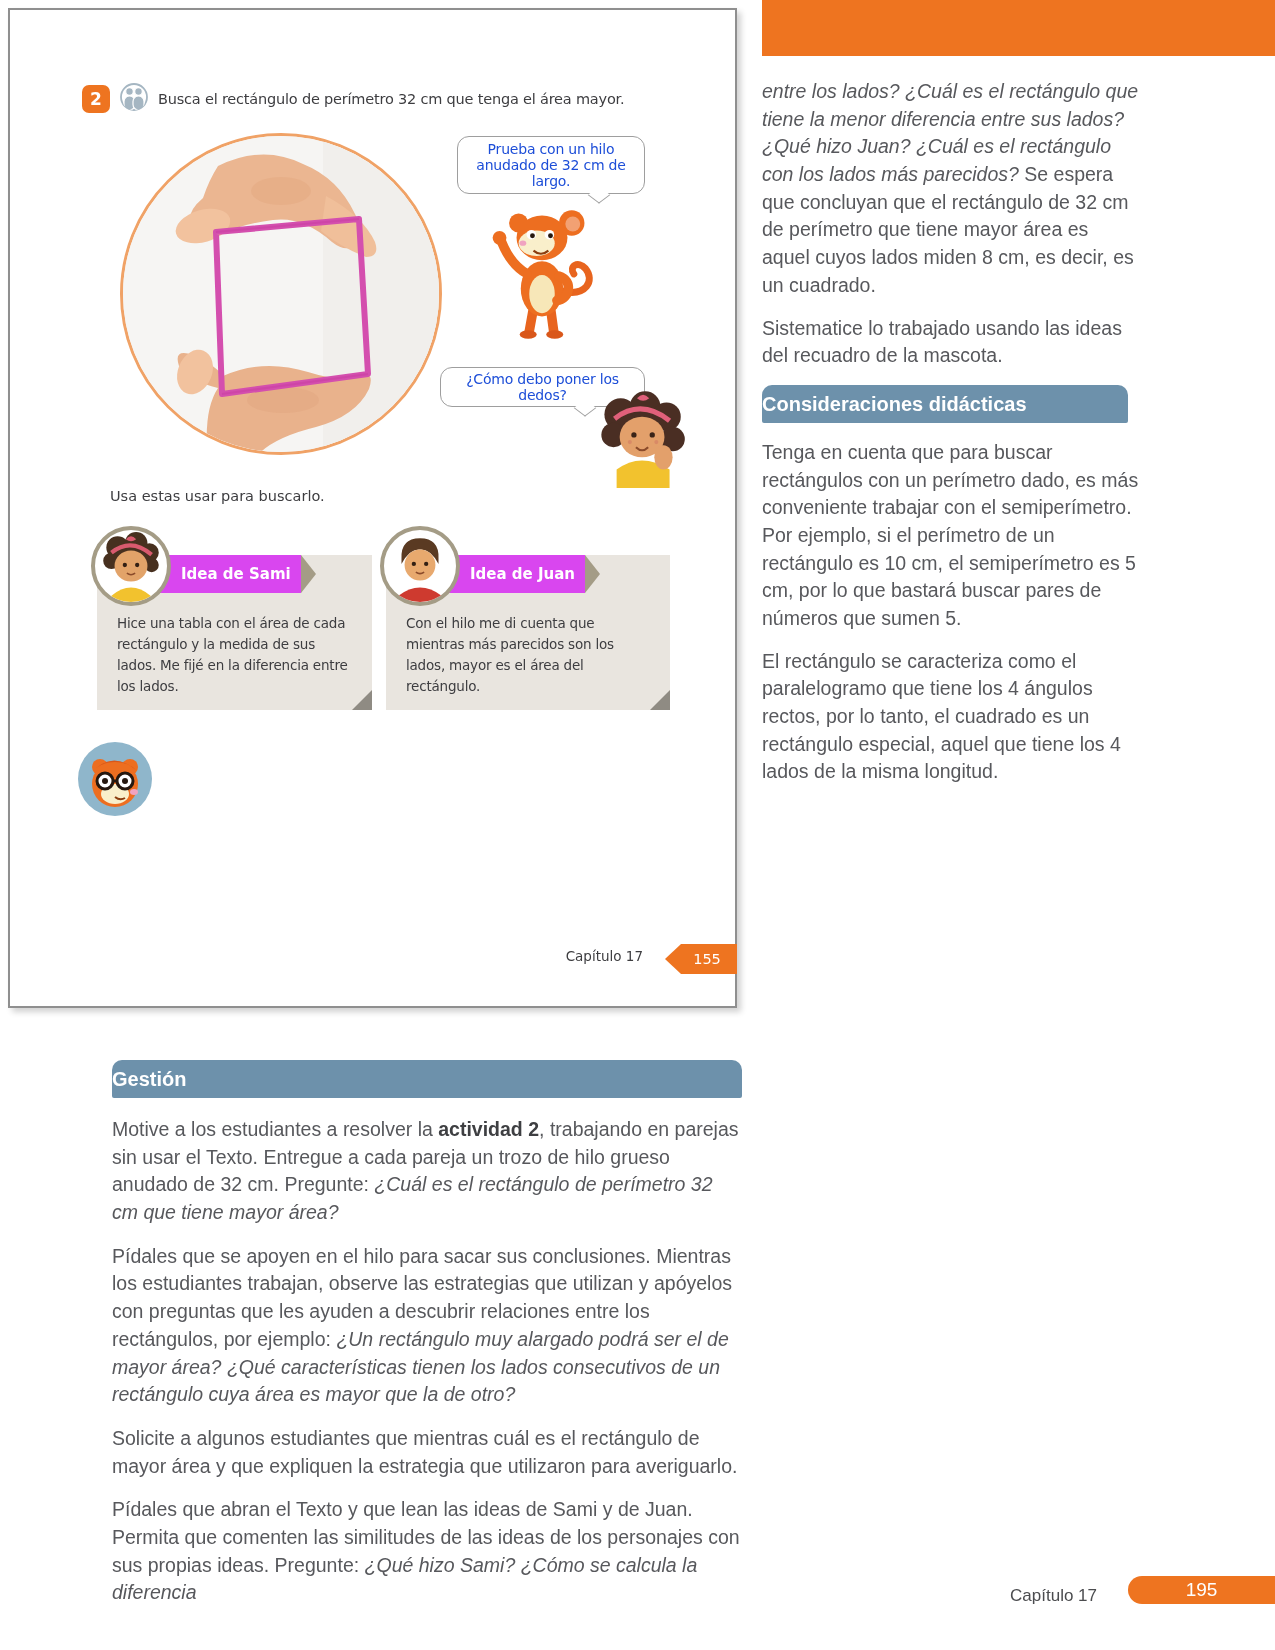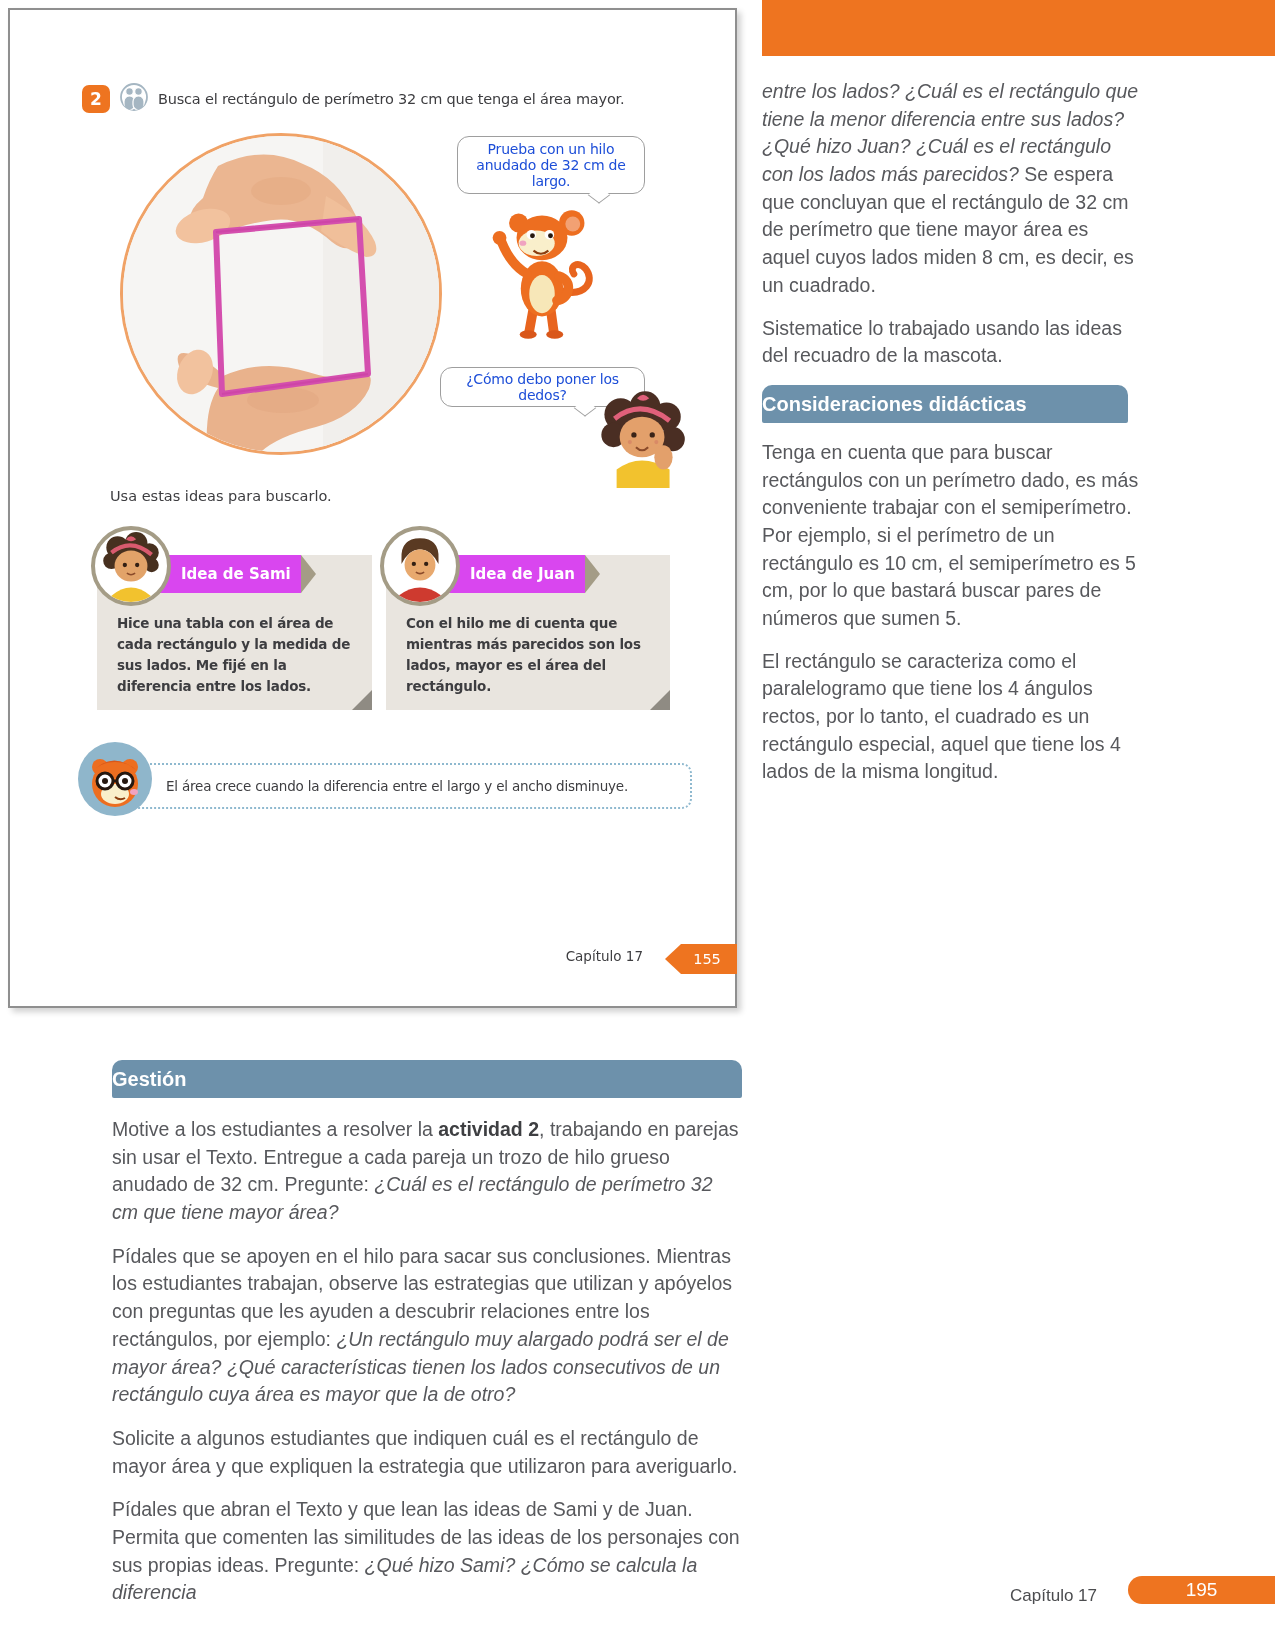--- a/index.html
+++ b/index.html
@@ -36,21 +36,21 @@
 
   .monkey { position:absolute; left:468px; top:196px; }
   .girl { position:absolute; left:572px; top:376px; }
 
   .ideas-intro { position:absolute; left:100px; top:478px; font-size:14.5px; }
 
   .idea-card { position:absolute; top:508px; height:192px; }
   .idea-card.sami { left:87px;  width:275px; }
   .idea-card.juan { left:376px; width:284px; }
   .card-body { position:absolute; left:0; right:0; top:37px; height:155px; background:#E9E5DF;
-    padding:58px 14px 0 20px; font-size:13.5px; line-height:1.55; letter-spacing:-0.2px;font-weight:bold; }
+    padding:58px 14px 0 20px; font-size:13.5px; line-height:1.55; letter-spacing:-0.2px; }
   .card-body::after { content:""; position:absolute; right:0; bottom:0; width:0; height:0;
     border-left:20px solid transparent; border-bottom:20px solid #8F8B83; }
   .card-banner { position:absolute; left:42px; top:37px; height:38px; background:#d946ef;
     border-radius:8px 0 0 8px; color:#fff; font-weight:bold; font-size:15px;
     display:flex; align-items:center; padding:0 10px 0 42px; z-index:1; }
   .card-banner::after { content:""; position:absolute; left:100%; top:0;
     border-top:19px solid transparent; border-bottom:19px solid transparent; border-left:15px solid #A49C86; }
   .card-avatar { position:absolute; left:-6px; top:8px; width:80px; height:80px; border-radius:50%;
     background:#fff; border:4px solid #A49C86; overflow:hidden; z-index:2; }
 
@@ -181,21 +181,21 @@
       <circle cx="51" cy="48" r="2.6" fill="#3a2418"></circle>
       <circle cx="69" cy="48" r="2.6" fill="#3a2418"></circle>
       <circle cx="47" cy="55" r="2" fill="#D98A66"></circle>
         <circle cx="73" cy="55" r="2" fill="#D98A66"></circle>
       <path d="M53 60 q6 6 12 0" stroke="#8a4a2a" stroke-width="2" fill="none"></path>
       <path d="M34 82 Q58 64 86 82 L86 100 L34 100 Z" fill="#F2C22E"></path>
       <ellipse cx="80" cy="70" rx="9" ry="12" fill="#E3A06B"></ellipse>
     </svg>
   </div>
 
-  <div class="ideas-intro">Usa estas ideas para buscarlo.</div>
+  <div class="ideas-intro">Usa estas usar para buscarlo.</div>
 
   <div class="idea-card sami">
     <div class="card-banner">Idea de Sami</div>
     <div class="card-avatar">
       <svg width="72" height="72" viewBox="0 0 70 70">
         <circle cx="22" cy="17" r="11" fill="#47301f"></circle>
         <circle cx="40" cy="13" r="11" fill="#47301f"></circle>
         <circle cx="53" cy="22" r="9" fill="#47301f"></circle>
         <circle cx="16" cy="30" r="8" fill="#47301f"></circle>
         <circle cx="55" cy="34" r="7" fill="#47301f"></circle>
@@ -235,38 +235,35 @@
       <ellipse cx="37" cy="52" rx="14" ry="10" fill="#F9EFCB"></ellipse>
       <circle cx="27" cy="39" r="8" fill="#fff" stroke="#26180f" stroke-width="3"></circle>
       <circle cx="47" cy="39" r="8" fill="#fff" stroke="#26180f" stroke-width="3"></circle>
       <path d="M35 39 h4" stroke="#26180f" stroke-width="3"></path>
       <circle cx="27" cy="39" r="3" fill="#26180f"></circle>
       <circle cx="47" cy="39" r="3" fill="#26180f"></circle>
       <ellipse cx="56" cy="50" rx="4" ry="3" fill="#F0A3C0"></ellipse>
       <path d="M37 55 q5 4 10 1" stroke="#8a3d10" stroke-width="2" fill="none"></path>
     </svg>
   </div>
-  <div class="note-box">
-    <span>El área crece cuando la diferencia entre el largo y el ancho disminuye.</span>
-  </div>
 
   <div class="book-footer-chapter">Capítulo 17</div>
   <div class="book-footer-page">155</div>
 </div>
 
 <div class="right-col guide">
   <p><span class="it">entre los lados? ¿Cuál es el rectángulo que tiene la menor diferencia entre sus lados? ¿Qué hizo Juan? ¿Cuál es el rectángulo con los lados más parecidos? </span><span>Se espera que concluyan que el rectángulo de 32 cm de perímetro que tiene mayor área es aquel cuyos lados miden 8 cm, es decir, es un cuadrado.</span></p>
   <p>Sistematice lo trabajado usando las ideas del recuadro de la mascota.</p>
   <div class="section-banner">Consideraciones didácticas</div>
   <p>Tenga en cuenta que para buscar rectángulos con un perímetro dado, es más conveniente trabajar con el semiperímetro. Por ejemplo, si el perímetro de un rectángulo es 10 cm, el semiperímetro es 5 cm, por lo que bastará buscar pares de números que sumen 5.</p>
   <p>El rectángulo se caracteriza como el paralelogramo que tiene los 4 ángulos rectos, por lo tanto, el cuadrado es un rectángulo especial, aquel que tiene los 4 lados de la misma longitud.</p>
 </div>
 
 <div class="bottom-section guide">
   <div class="section-banner">Gestión</div>
   <p><span>Motive a los estudiantes a resolver la </span><span class="bd">actividad 2</span><span>, trabajando en parejas sin usar el Texto. Entregue a cada pareja un trozo de hilo grueso anudado de 32 cm. Pregunte: </span><span class="it">¿Cuál es el rectángulo de perímetro 32 cm que tiene mayor área?</span></p>
   <p><span>Pídales que se apoyen en el hilo para sacar sus conclusiones. Mientras los estudiantes trabajan, observe las estrategias que utilizan y apóyelos con preguntas que les ayuden a descubrir relaciones entre los rectángulos, por ejemplo: </span><span class="it">¿Un rectángulo muy alargado podrá ser el de mayor área? ¿Qué características tienen los lados consecutivos de un rectángulo cuya área es mayor que la de otro?</span></p>
-  <p>Solicite a algunos estudiantes que indiquen cuál es el rectángulo de mayor área y que expliquen la estrategia que utilizaron para averiguarlo.</p>
+  <p>Solicite a algunos estudiantes que mientras cuál es el rectángulo de mayor área y que expliquen la estrategia que utilizaron para averiguarlo.</p>
   <p><span>Pídales que abran el Texto y que lean las ideas de Sami y de Juan. Permita que comenten las similitudes de las ideas de los personajes con sus propias ideas. Pregunte: </span><span class="it">¿Qué hizo Sami? ¿Cómo se calcula la diferencia</span></p>
 </div>
 
 <div class="page-footer-chapter">Capítulo 17</div>
 <div class="page-footer-badge">195</div>
 
 </body></html>

